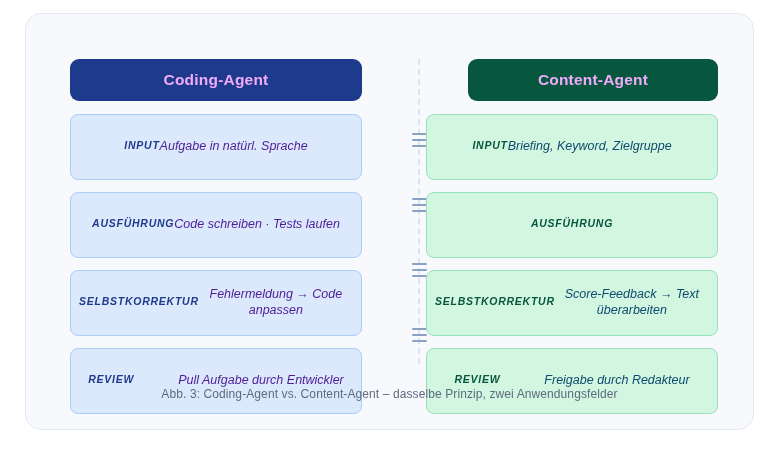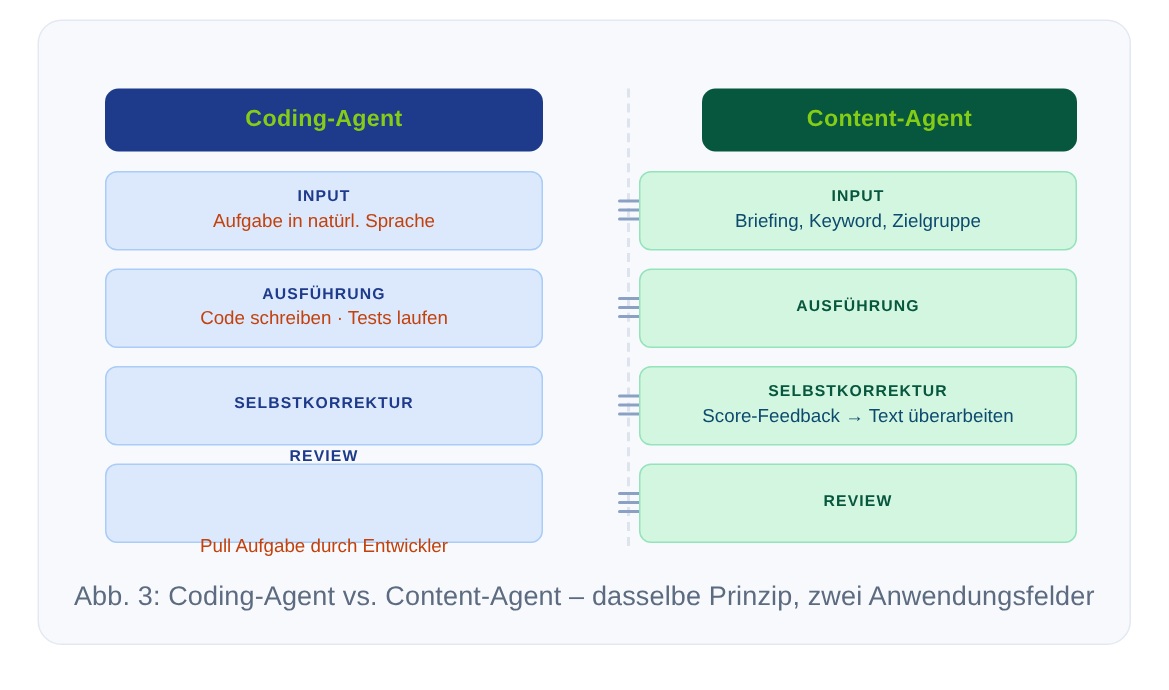--- a/index.html
+++ b/index.html
@@ -46,41 +46,42 @@
   .column.left  { left: 44px; }
   .column.right { left: 400px; }
 
   
   .col-header {
     height: 42px;
     border-radius: 9px;
     display: flex;
     align-items: center;
     justify-content: center;
-    color: #84cc16;
+    color: #f0abfc;
     font-size: 15.5px;
     font-weight: bold;
     letter-spacing: 0.2px;
     margin-bottom: 13px;
   }
   .col-header.blue  { background: #1e3a8a; }
   .col-header.green { background: #07563e; margin-left: 42px; }
 
   
   .stage {
-    height: 53px;
+    height: 66px;
     box-sizing: border-box;
     border-radius: 8px;
     display: flex;
-    flex-direction: column;
+    flex-direction: row;
     align-items: center;
     justify-content: center;
     margin-bottom: 12px;
     padding: 0 8px;
     text-align: center;
+    font-style: italic;
   }
   .stage:last-child { margin-bottom: 0; gap: 44px; }
 
   .stage.blue {
     background: #dce9fd;
     border: 1px solid #a9cdf7;
   }
   .stage.green {
     background: #d3f6e1;
     border: 1px solid #95e3bb;
@@ -92,21 +93,21 @@
     letter-spacing: 0.75px;
     line-height: 1.2;
     margin-bottom: 3px;
   }
   .stage-desc {
     font-size: 12.5px;
     line-height: 1.25;
   }
 
   .stage.blue  .stage-label { color: #1e3a8a; }
-  .stage.blue  .stage-desc  { color: #c2410c; text-align: center; }
+  .stage.blue  .stage-desc  { color: #4c1d95; text-align: center; }
   .stage.green .stage-label { color: #07563e; }
   .stage.green .stage-desc  { color: #0c4a6e; }
 
   
   .divider {
     position: absolute;
     left: 392px;
     top: 45px;
     width: 2px;
     height: 305px;
@@ -143,21 +144,21 @@
   .equiv.r2 { top: 202px; }
   .equiv.r3 { top: 267px; }
 
   
   .caption {
     position: absolute;
     left: 0;
     right: 0;
     top: 373px;
     text-align: center;
-    font-size: 18px;
+    font-size: 12px;
     color: #5d6b80;
     letter-spacing: 0.1px;
   }
 </style>
 </head>
 <body>
 
 <div class="figure-card">
   <div class="diagram">
 
@@ -169,20 +170,21 @@
         <div class="stage-desc">Aufgabe in natürl. Sprache</div>
       </div>
 
       <div class="stage blue">
         <div class="stage-label">AUSFÜHRUNG</div>
         <div class="stage-desc">Code schreiben · Tests laufen</div>
       </div>
 
       <div class="stage blue">
         <div class="stage-label">SELBSTKORREKTUR</div>
+        <div class="stage-desc">Fehlermeldung → Code anpassen</div>
       </div>
 
       <div class="stage blue">
         <div class="stage-label">REVIEW</div>
         <div class="stage-desc">Pull Aufgabe durch Entwickler</div>
       </div>
     </div>
 
     <div class="divider"></div>
 
@@ -221,19 +223,20 @@
         <div class="stage-label">AUSFÜHRUNG</div>
       </div>
 
       <div class="stage green">
         <div class="stage-label">SELBSTKORREKTUR</div>
         <div class="stage-desc">Score-Feedback → Text überarbeiten</div>
       </div>
 
       <div class="stage green">
         <div class="stage-label">REVIEW</div>
+        <div class="stage-desc">Freigabe durch Redakteur</div>
       </div>
     </div>
 
     <div class="caption">Abb. 3: Coding-Agent vs. Content-Agent – dasselbe Prinzip, zwei Anwendungsfelder</div>
 
   </div>
 </div>
 
 </body></html>

